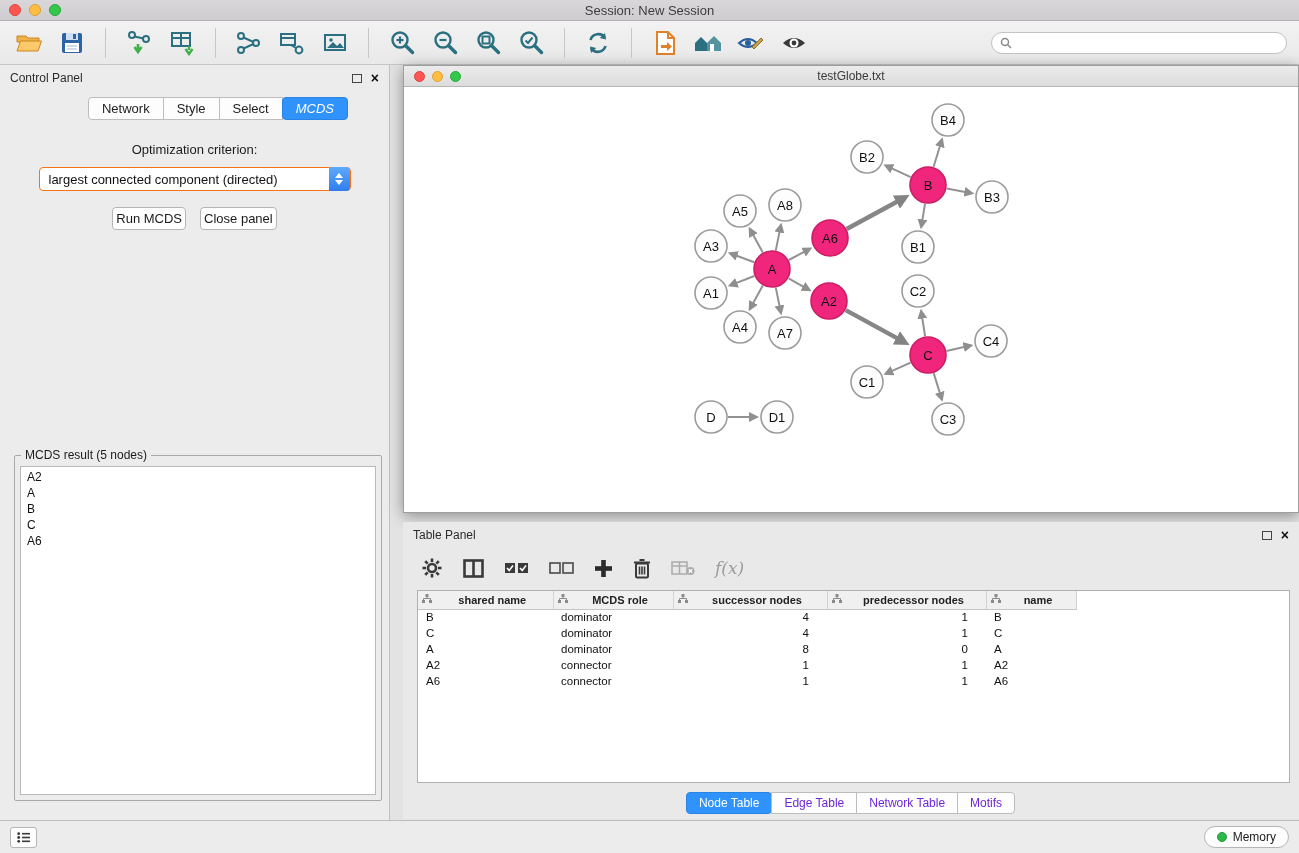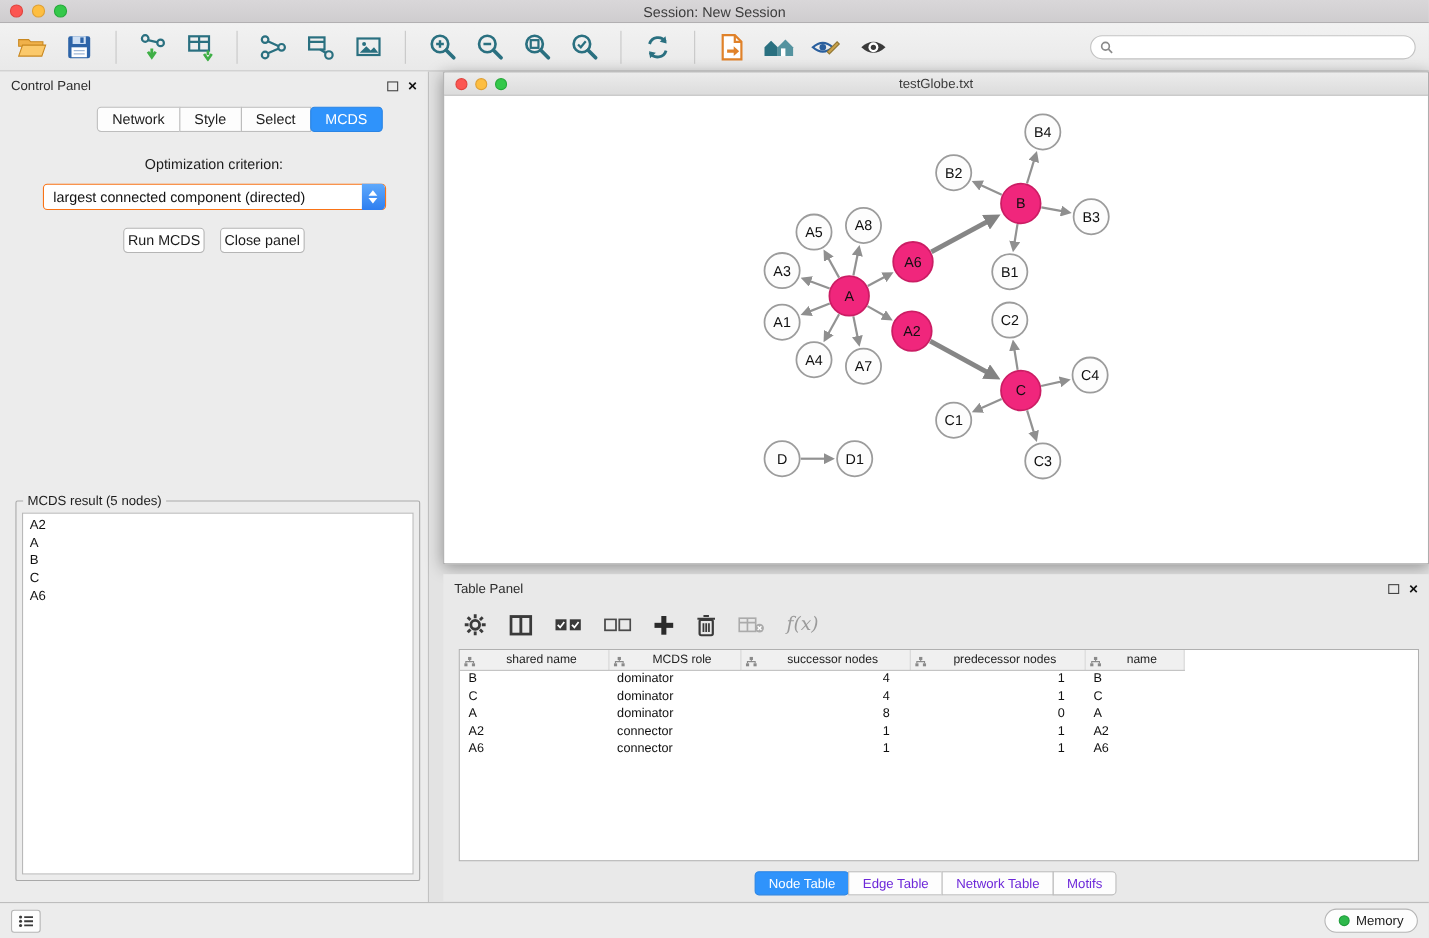--- a/index.html
+++ b/index.html
@@ -37,21 +37,21 @@
   .panel-header { height:26px; display:flex; align-items:center; padding:0 10px;
     font-size:12px; color:#2c2c2c; }
   .panel-header .ph-icons { margin-left:auto; display:flex; gap:9px; align-items:center; }
   .float-icon { width:10px; height:9px; border:1.5px solid #444; display:inline-block; }
   .close-x { font-size:14px; font-weight:bold; color:#111; line-height:10px; }
 
   .cp-tabs { display:flex; justify-content:center; margin-top:6px;padding-left:48px; }
   .cp-tab { border:1px solid #bdbdbd; background:#fdfdfd; color:#222; font-size:13px;
     padding:3px 13px; margin-left:-1px; }
   .cp-tab:first-child { border-radius:4px 0 0 4px; }
-  .cp-tab:last-child { border-radius:0 4px 4px 0; }
+  .cp-tab:last-child { border-radius:0 4px 4px 0;font-style:italic; }
   .cp-tab.active { background:#2f93fb; border-color:#2a84e4; color:#fff; border-radius:4px; }
 
   .opt-label { text-align:center; margin-top:22px; font-size:13px; color:#1c1c1c; }
   .dropdown { margin:10px auto 0; width:312px; height:24px; background:#fff;
     border:1px solid #f97316; border-radius:4px; display:flex; align-items:center;
     position:relative; font-size:13px; color:#111; padding-left:9px; }
   .dd-stepper { position:absolute; right:0; top:-1px; width:21px; height:24px;
     background:linear-gradient(#5ea9fc,#2e7ef0); border-radius:0 4px 4px 0;
     display:flex; flex-direction:column; align-items:center; justify-content:center; gap:2px; }
   .dd-up { width:0; height:0; border-left:4px solid transparent; border-right:4px solid transparent;
@@ -93,21 +93,21 @@
   .tp-icon { display:flex; align-items:center; justify-content:center; }
   .fx { font-family:"DejaVu Serif", serif; font-style:italic; font-size:17px; color:#9b9b9b; }
 
   .table-wrap { margin:2px 9px 0 14px; height:193px; background:#fff;
     border:1px solid #b0b0b0; overflow:hidden; }
   table.node-table { border-collapse:collapse; width:100%; table-layout:fixed; }
   .node-table th { background:#f0f0f0; border-right:1px solid #d2d2d2; border-bottom:1px solid #c4c4c4;
     font-size:11px; font-weight:normal; color:#222; height:18px; padding:0 4px;
     white-space:nowrap; overflow:hidden; }
   .node-table th.filler { border-right:none; background:#fff; border-bottom:none; }
-  .th-inner { display:flex; align-items:flex-end; gap:4px; }
+  .th-inner { display:flex; align-items:flex-start; gap:4px;font-weight:bold; }
   .th-label { flex:1; text-align:center; }
   .node-table td { font-size:11.5px; color:#101010; height:16px; padding:0 8px;
     white-space:nowrap; overflow:hidden; }
   .node-table td.num { text-align:right; padding-right:18px; }
 
   .tp-tabs { display:flex; justify-content:center; margin-top:9px; }
   .tp-tab { border:1px solid #bdbdbd; background:#fdfdfd; color:#6d28d9; font-size:12px;
     padding:3px 12px; margin-left:-1px; }
   .tp-tab:first-child { border-radius:4px 0 0 4px; }
   .tp-tab:last-child { border-radius:0 4px 4px 0; }

